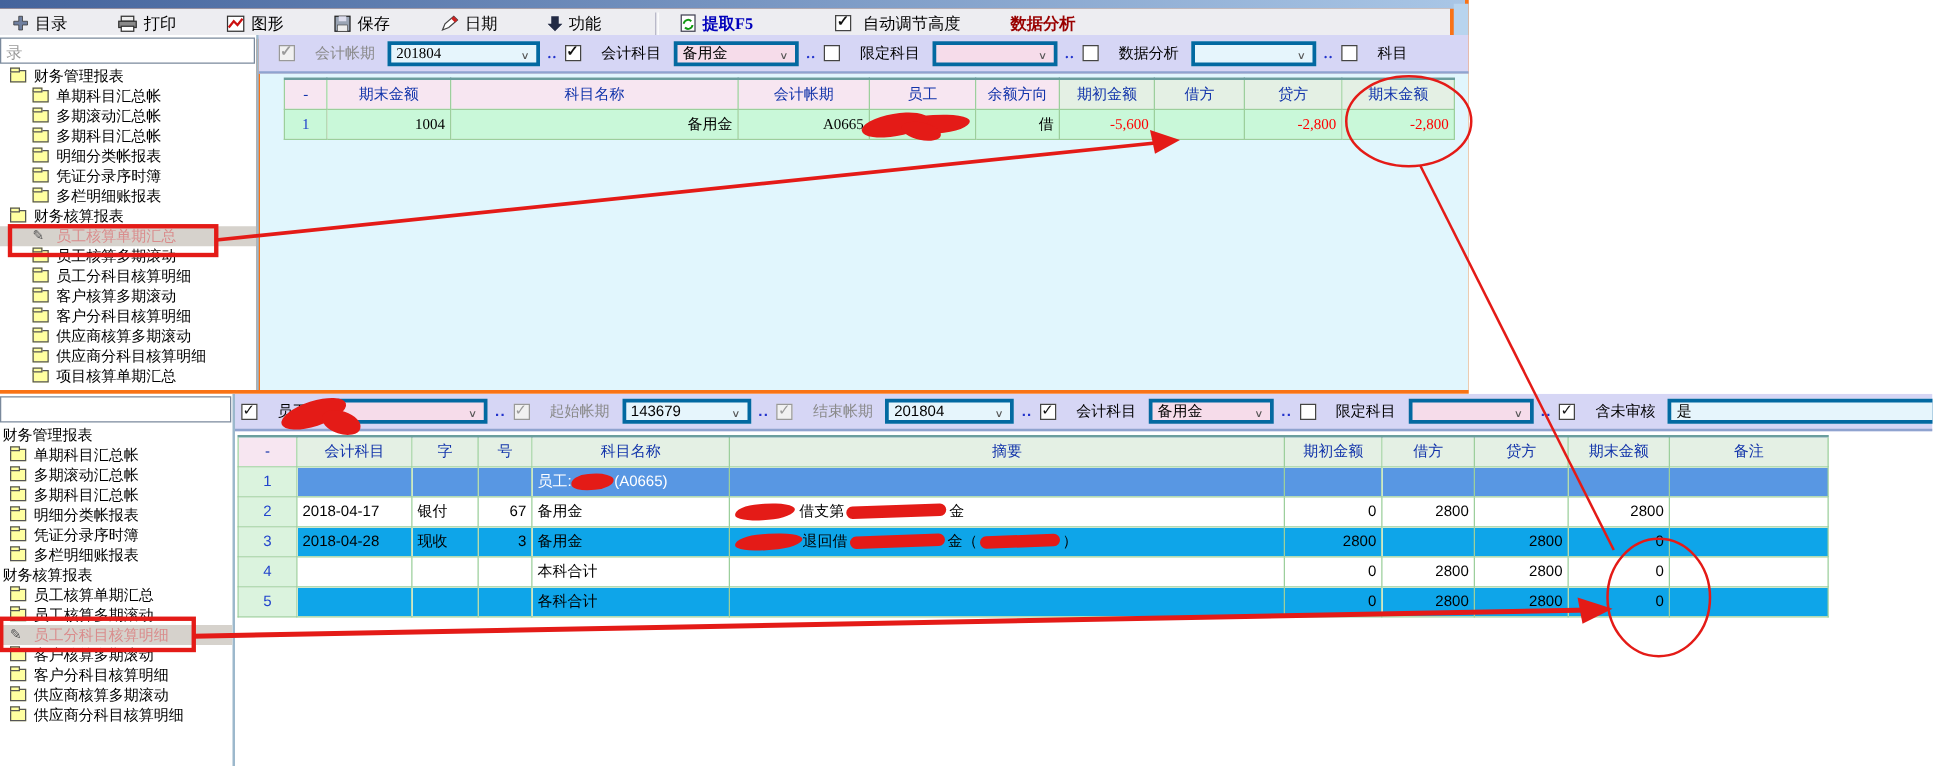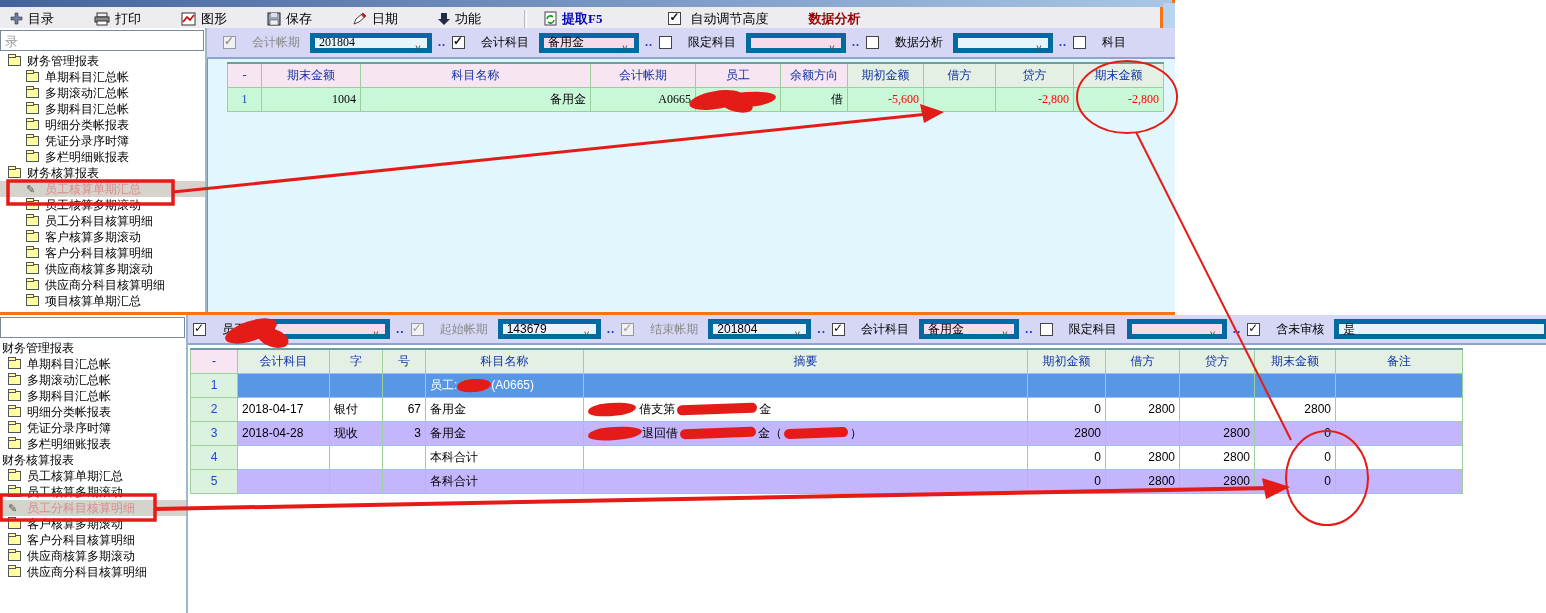--- a/index.html
+++ b/index.html
@@ -21,21 +21,21 @@
   .red-bold{color:#990000;font-weight:bold;}
   .corner-box{position:absolute;left:1163px;top:3px;width:12px;height:25px;background:#b8d4ee;}
   
   .cb{display:inline-block;width:13px;height:13px;background:#fff;border:1px solid #444;box-sizing:border-box;
       position:relative;vertical-align:-2px;margin-right:4px;flex:none;}
   .cb.on::after{content:"✓";position:absolute;left:0px;top:-3px;font-size:12px;font-weight:bold;color:#111;}
   .cb.dis{background:#f1f1f1;border-color:#999;}
   .cb.dis::after{content:"✓";position:absolute;left:0px;top:-3px;font-size:12px;font-weight:bold;color:#9a9a9a;}
   .graylbl{color:#8a8a8a;}
   
-  .combo{display:inline-flex;align-items:center;height:20px;border:5px solid #0369a1;background:#fff;
+  .combo{display:inline-flex;align-items:center;height:20px;border:3px solid #0369a1;background:#fff;
       box-sizing:border-box;font-size:12px;position:relative;padding-left:4px;flex:none;}
   .combo .arr{position:absolute;right:2px;top:2px;width:14px;height:14px;color:#555;font-size:10px;
       display:flex;align-items:center;justify-content:center;transform:scaleY(.8);}
   .combo.cyan{background:#e6f5fc;}
   .combo.pink{background:#f6dcea;}
   .dots{color:#2233cc;font-weight:bold;margin:0 6px;letter-spacing:1px;}
   .fbar{background:#d6d6f5;border-bottom:2px solid #8fa3cf;display:flex;align-items:center;box-sizing:border-box;}
   .flbl{margin-right:10px;white-space:nowrap;display:inline-flex;align-items:center;gap:12px;}
   
   .sidebar{background:#fff;position:absolute;overflow:hidden;}
@@ -55,21 +55,21 @@
   .ind1b{padding-left:2px;}
   
   table.grid{border-collapse:collapse;table-layout:fixed;font-size:12px;background:#fff;}
   table.grid td{border:1px solid #9ccf9c;height:24px;padding:1px 4px;box-sizing:border-box;overflow:hidden;white-space:nowrap;}
   .t1 td{height:27px;}
   td.hp{background:#f7e6f1;color:#1133aa;text-align:center;}
   td.hg{background:#e4f0e4;color:#1133aa;text-align:center;}
   td.rn{background:#dbf3de;color:#2244cc;text-align:center;}
   td.mint{background:#c9f8d9;text-align:right;}
   td.w{background:#ffffff;}
-  td.alt{background:#c4b5fd;}
+  td.alt{background:#0ea5e9;}
   td.blue{background:#5897e3;color:#fff;}
   td.num{text-align:right;}
   .redval{color:#ff0000;}
   .topgrid{border-top:2px solid #6b9e9e;}
   
   .scrib{display:inline-block;background:#e41b17;height:13px;border-radius:45% 55% 50% 50%/60% 50% 60% 45%;
       transform:rotate(-4deg);vertical-align:middle;}
   .rbar{display:inline-block;background:#e41b17;height:10px;border-radius:5px;transform:rotate(-2deg);
       vertical-align:middle;margin:0 2px;}
   .overlay{position:absolute;left:0;top:0;pointer-events:none;z-index:60;}

